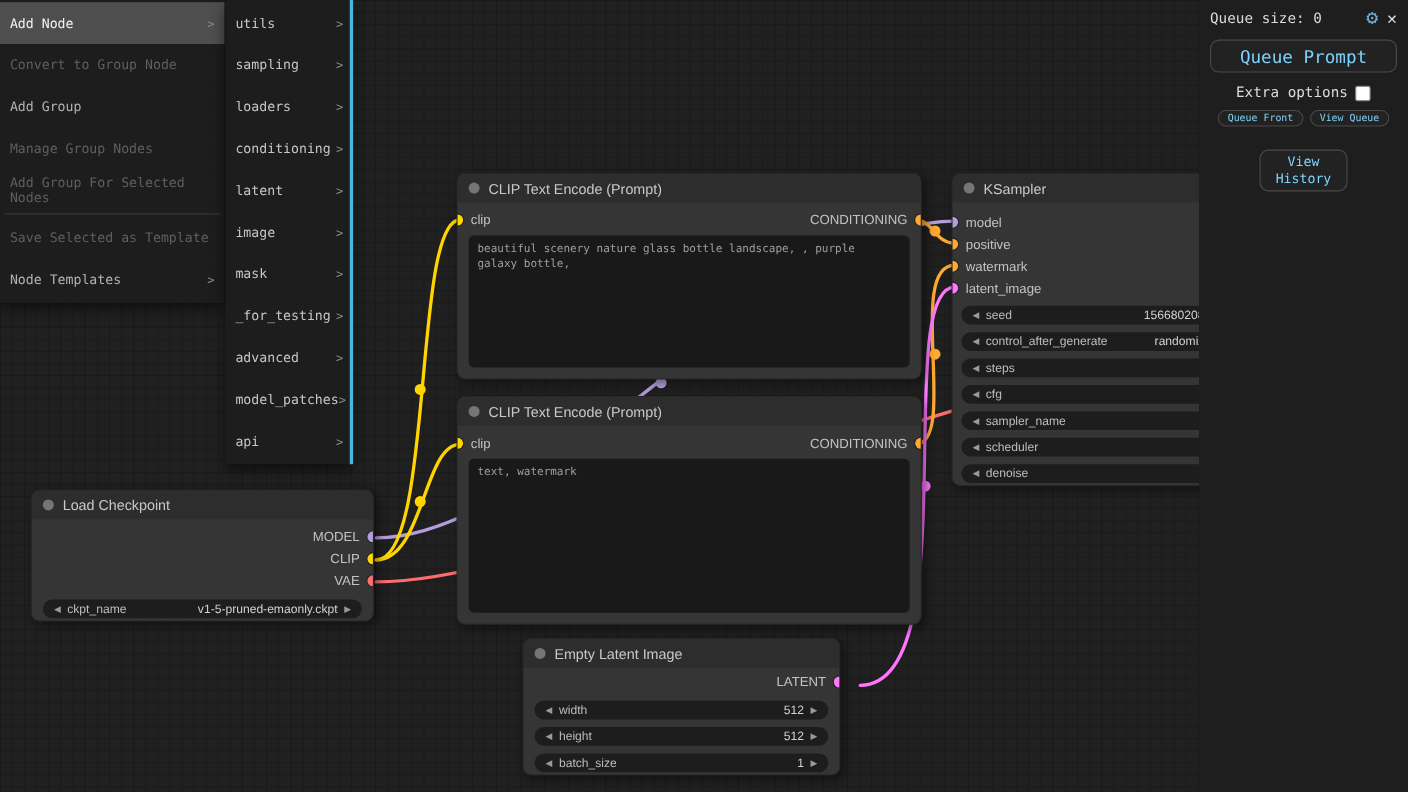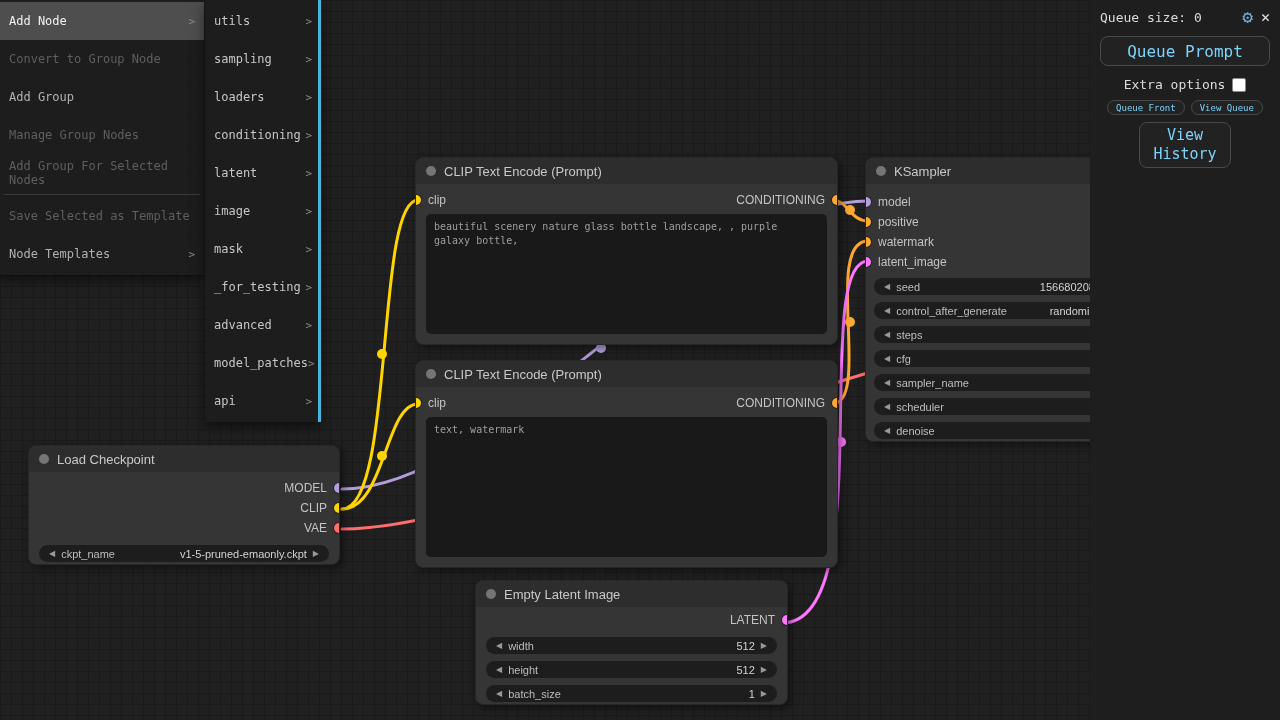--- a/index.html
+++ b/index.html
@@ -54,21 +54,21 @@
   #gear{font-size:18px;color:#6fb3dc;}
   #close-x{font-size:15px;color:#e0e0e0;font-weight:bold;}
   .btn{display:flex;align-items:center;justify-content:center;background:#222222;border:1px solid #4a4a4a;
     border-radius:8px;color:#7dd3fc;cursor:pointer;box-sizing:border-box;text-align:center;
     font-family:"DejaVu Sans Mono",monospace;}
   #queue-prompt{width:100%;height:30px;font-size:16px;margin-top:10px;}
   .extra-row{display:flex;align-items:center;justify-content:center;gap:7px;margin-top:11px;font-size:13px;}
   .checkbox{width:12px;height:12px;background:#ffffff;border:1px solid #8a8a8a;border-radius:2px;flex:none;}
   .small-row{display:flex;justify-content:center;gap:6px;margin-top:8px;}
   .btn.small{height:15px;font-size:9px;padding:0 8px;border-radius:8px;}
-  #view-history{width:92px;margin:7px auto 0;font-size:15px;line-height:1.25;padding:3px 10px;height:auto;}
+  #view-history{width:80px;margin:21px auto 0;font-size:12px;line-height:1.25;padding:3px 10px;height:auto;}
   .btn.big{width:100%;height:28px;font-size:15px;margin-top:6px;}
   #btn-stack{margin-top:14px;}
 </style>
 </head>
 <body>
 
 <div id="canvas">
 
   <svg id="wires" width="1280" height="720">
     <path class="wire" d="M342,489 C 500,489 700,201 868,201" stroke="#b39ddb"></path>
@@ -152,21 +152,21 @@
       </div>
     </div>
     <div class="widget">
       <span class="warrow">◀</span>
       <span>ckpt_name</span>
       <span class="wvalue">v1-5-pruned-emaonly.ckpt</span>
       <span class="warrow">▶</span>
     </div>
   </div>
 
-  <div class="node" style="left:475px;top:580px;width:313px;height:125px;">
+  <div class="node" style="left:475px;top:580px;width:289px;height:125px;">
     <div class="ntitle">
       <span class="cdot" style="background-color: rgb(117, 117, 117);"></span>
       <span>Empty Latent Image</span>
     </div>
     <div class="slots" style="padding-top:3px;">
       <div class="slotrow outrow">
         <span class="slot out">
           <span>LATENT</span>
           <span class="sdot" style="background-color: rgb(255, 119, 255);"></span>
         </span>

